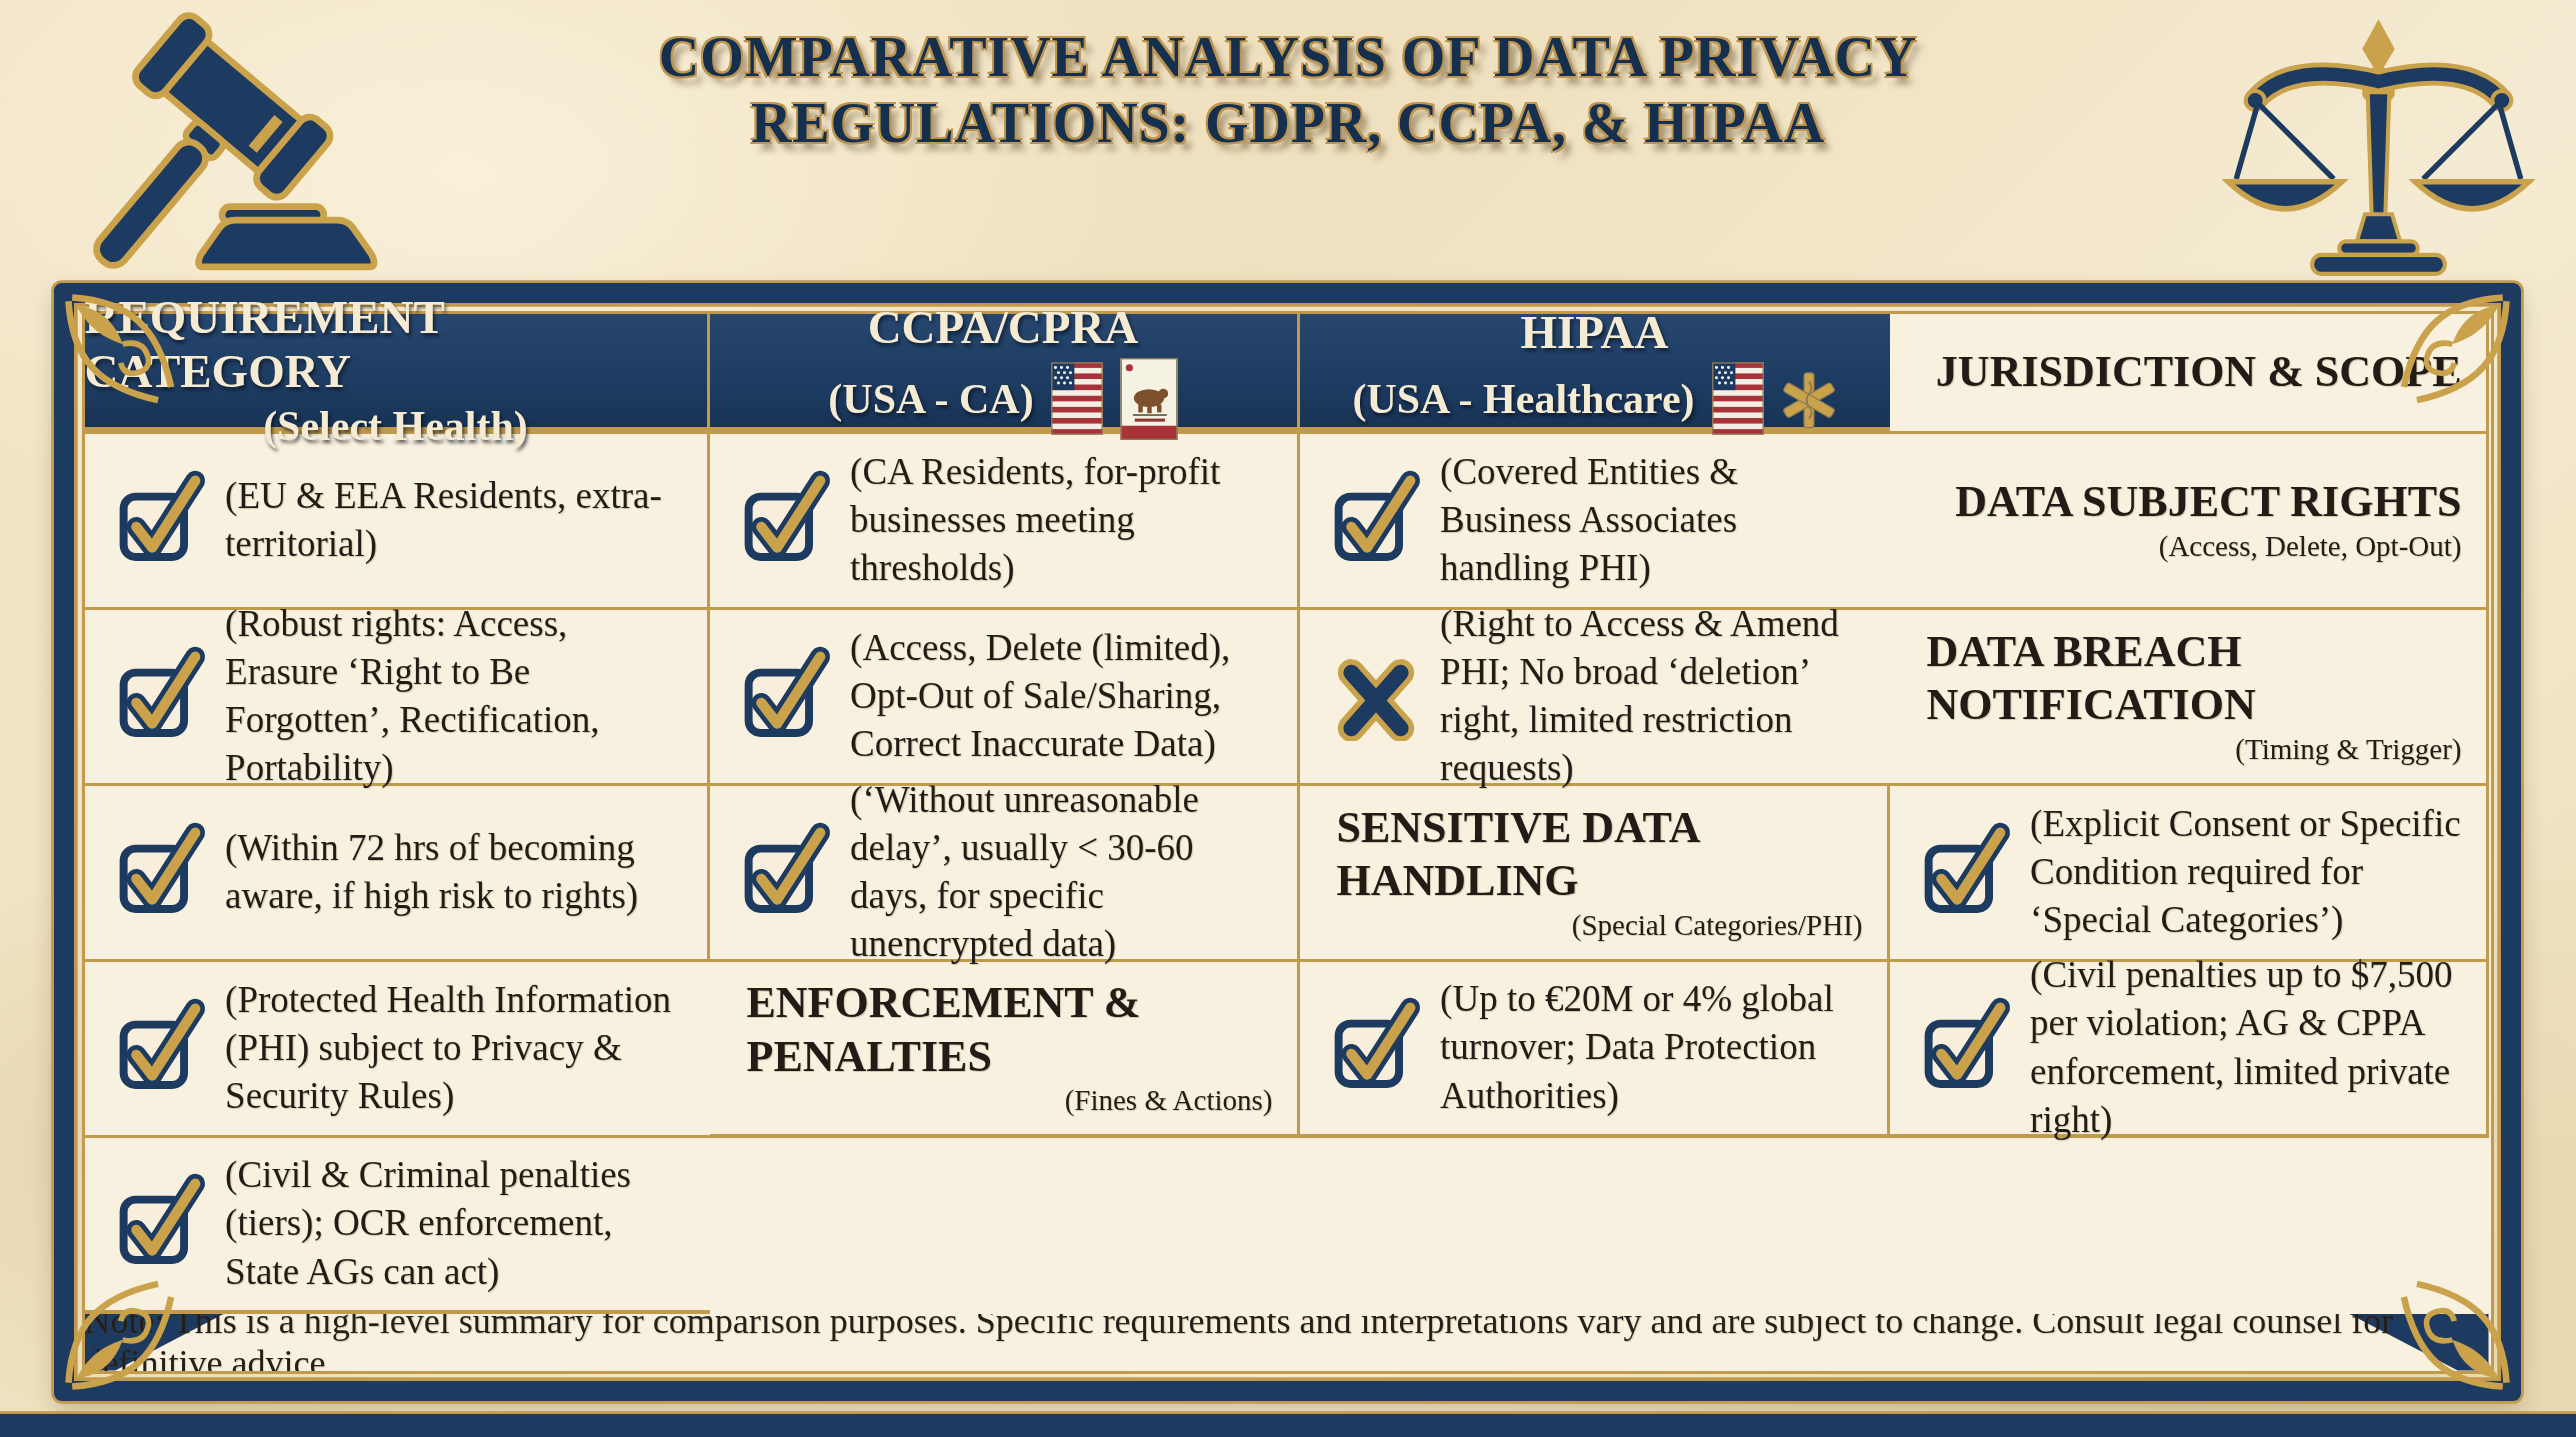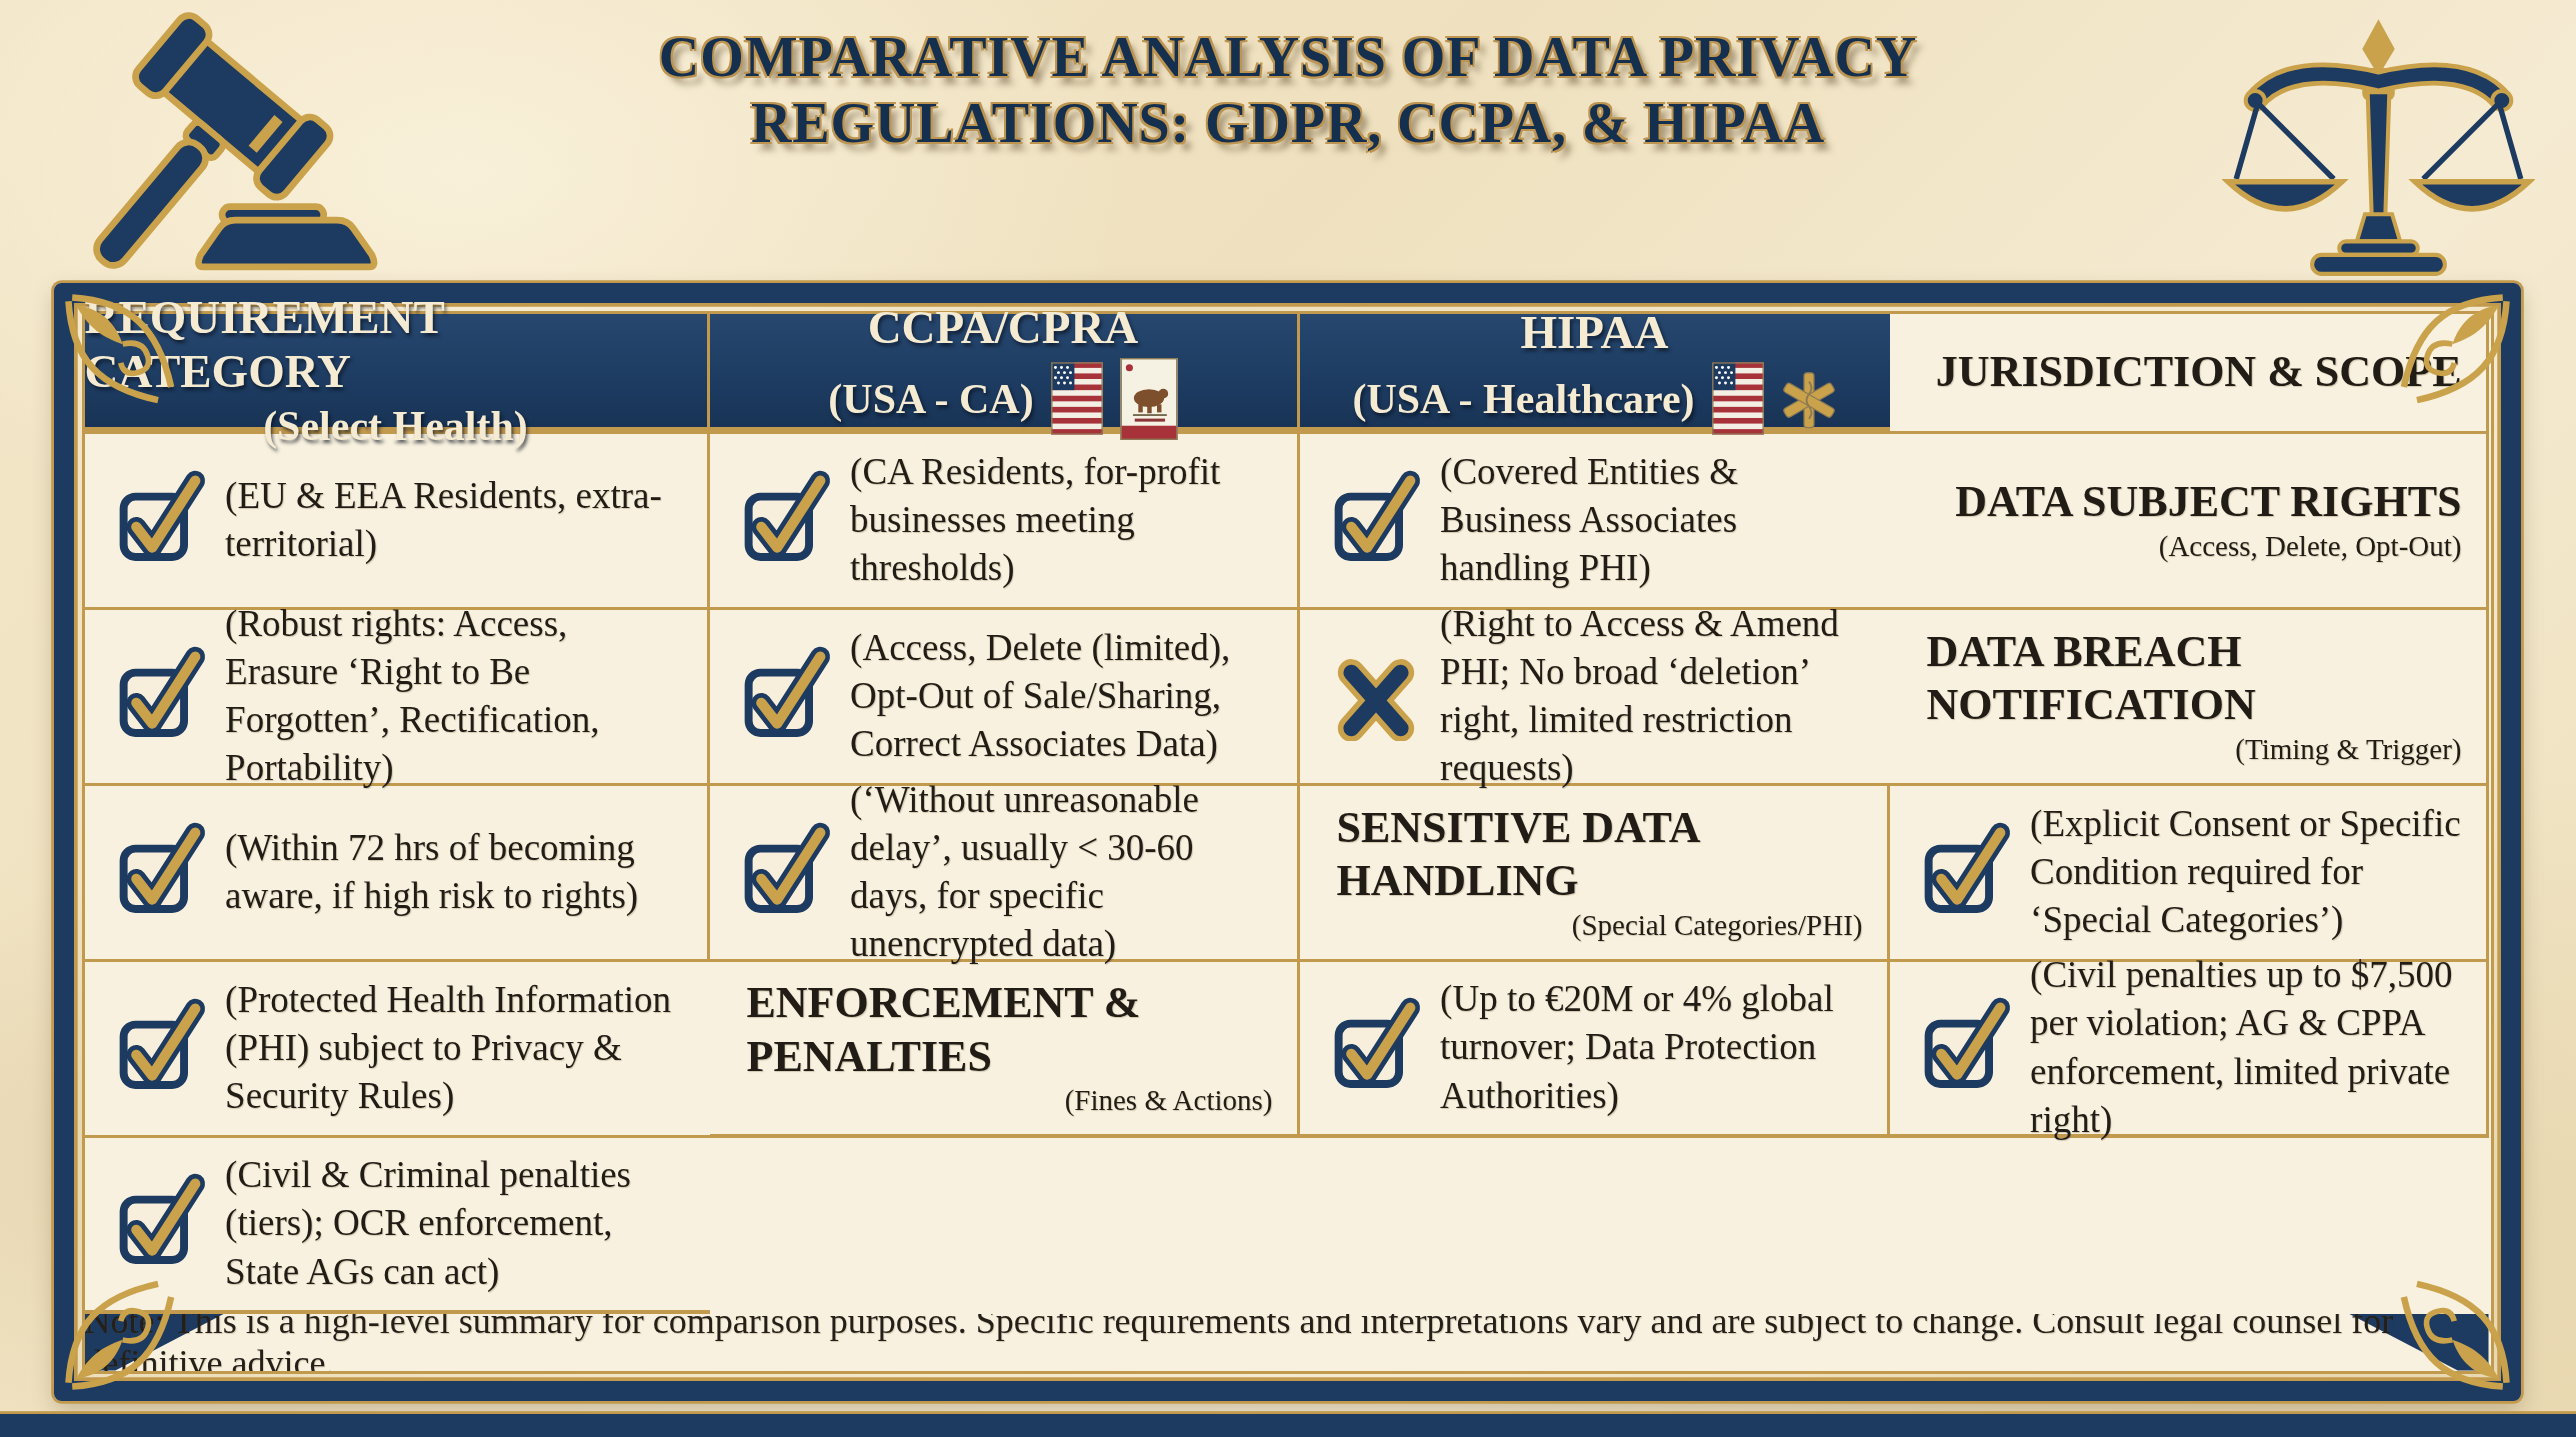--- a/index.html
+++ b/index.html
@@ -284,21 +284,21 @@
             </svg>
           </span>
         <span class="txt">(Robust rights: Access, Erasure ‘Right to Be Forgotten’, Rectification, Portability)</span>
       </div>
       <div class="cell val col-a mark-check">
         <span class="mark">
             <svg class="ic-check" viewBox="0 0 94 104" width="88" height="97">
               <use href="#sym-check"></use>
             </svg>
           </span>
-        <span class="txt">(Access, Delete (limited), Opt-Out of Sale/Sharing, Correct Associates Data)</span>
+        <span class="txt">(Access, Delete (limited), Opt-Out of Sale/Sharing, Correct Inaccurate Data)</span>
       </div>
       <div class="cell val mark-x">
         <span class="mark">
             <svg class="ic-x" viewBox="0 0 94 104" width="88" height="97">
               <use href="#sym-x"></use>
             </svg>
           </span>
         <span class="txt">(Right to Access &amp; Amend PHI; No broad ‘deletion’ right, limited restriction requests)</span>
       </div>
 

